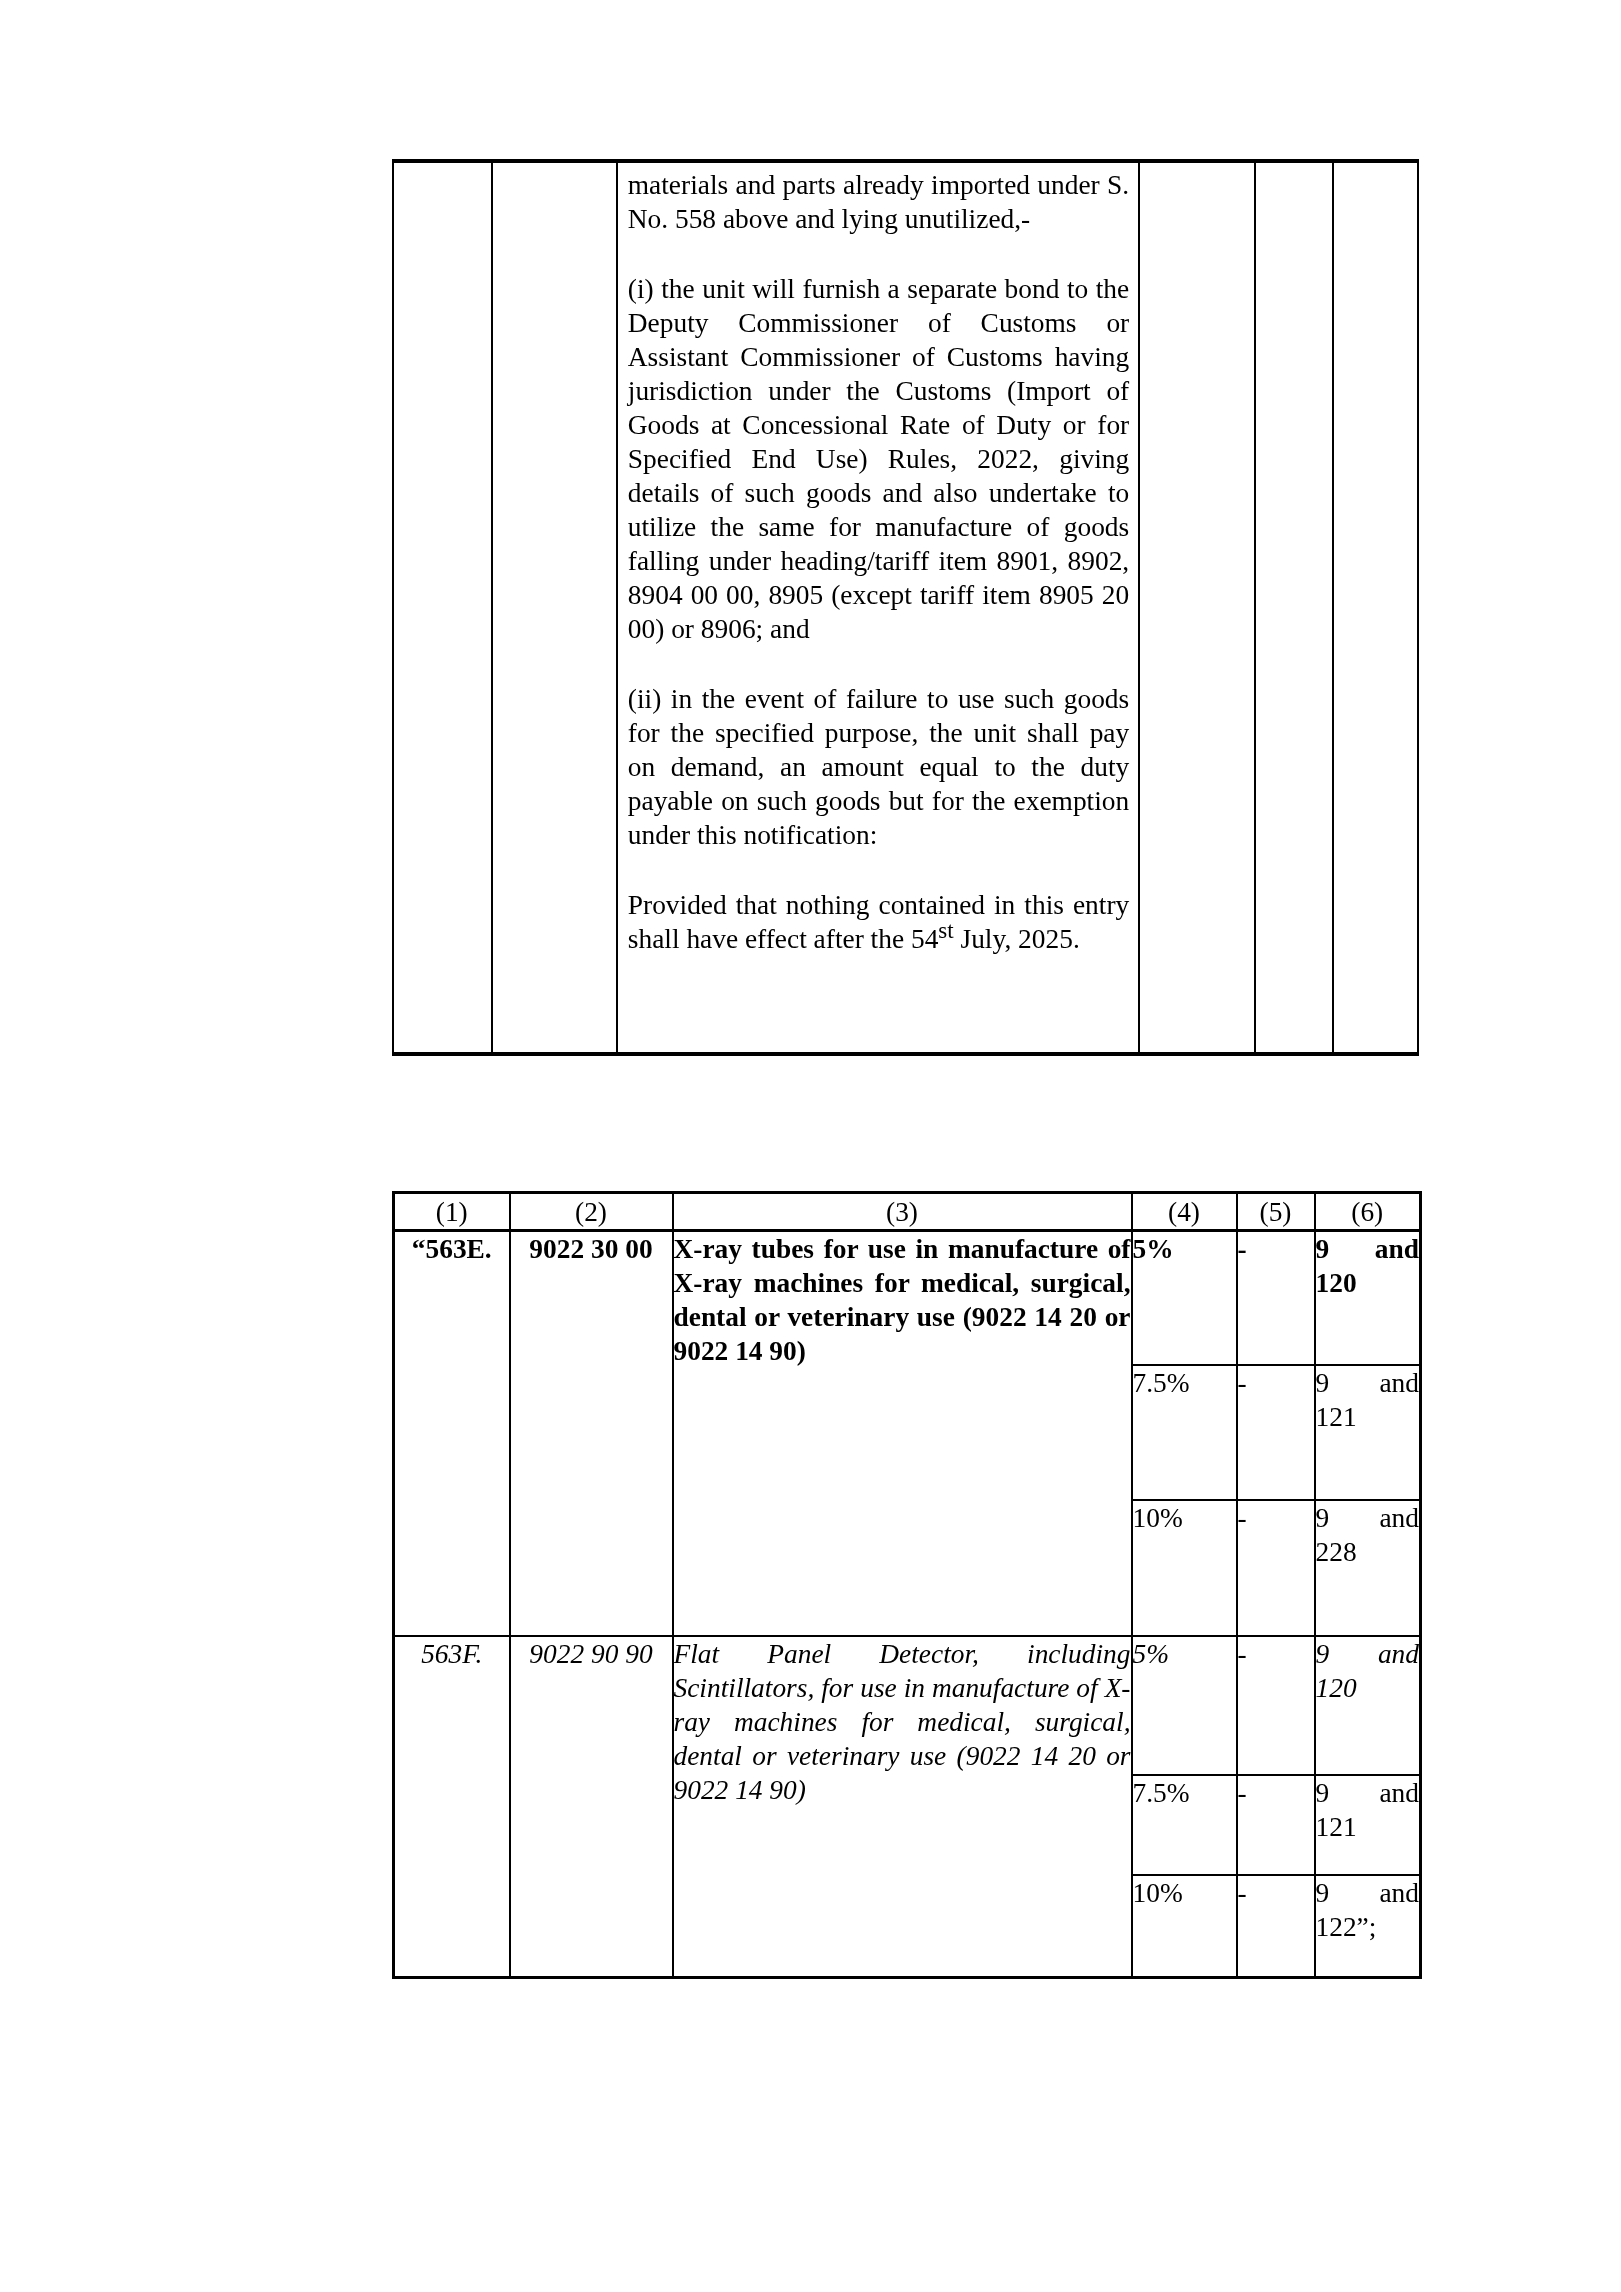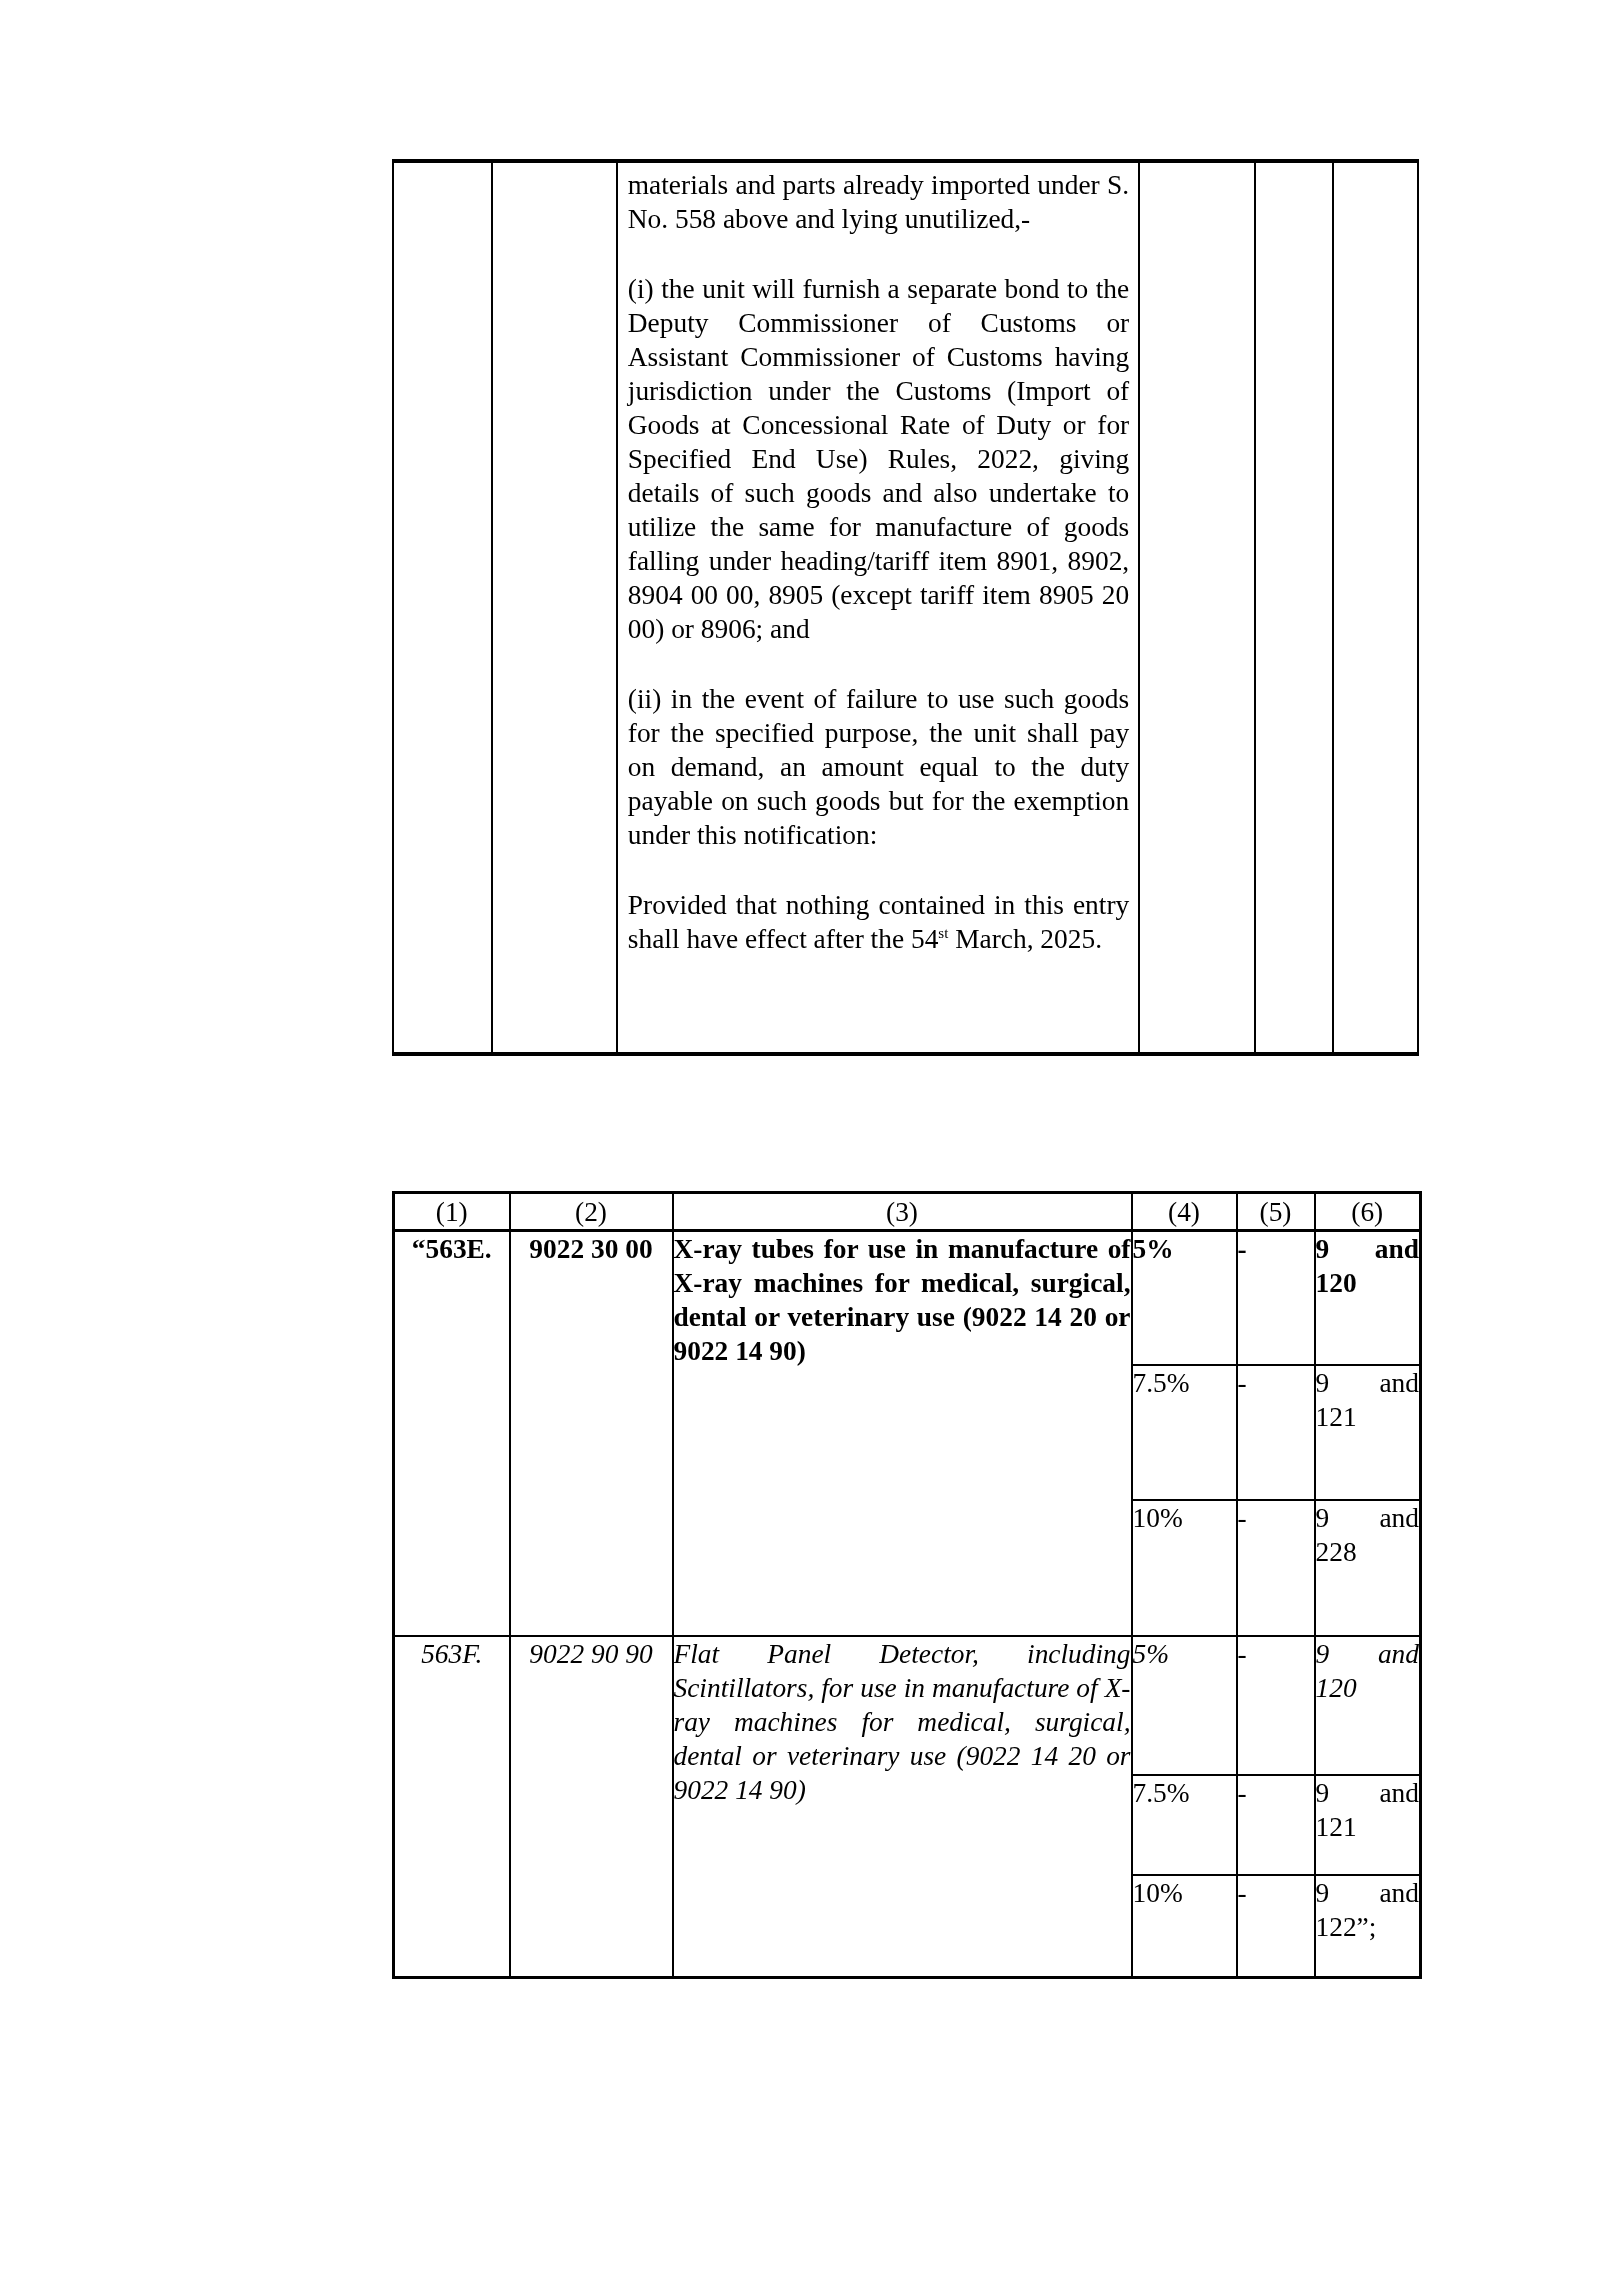--- a/index.html
+++ b/index.html
@@ -6,21 +6,21 @@
   .page {
     position:relative;
     width:1621px; height:2293px;
     background:#ffffff;
     font-family:"Liberation Serif", serif;
     color:#000;
     overflow:hidden;
   }
   
   .doc-text { font-size:27.4px; line-height:34px; }
-  sup.sx { font-size:15px; line-height:0; vertical-align:super; }
+  sup.sx { font-size:23px; line-height:0; vertical-align:super; }
 
   
   table.t1 {
     position:absolute; left:392px; top:159px;
     width:1026px; height:897px;
     border-collapse:collapse; table-layout:fixed;
     border:2.9px solid #000;
     border-top-width:4.9px; border-bottom-width:4.9px;
   }
   table.t1 td { border:2.9px solid #000; vertical-align:top; padding:0; }
@@ -79,21 +79,21 @@
         <col style="width:85px">
     </colgroup>
     <tbody>
       <tr>
         <td></td>
         <td></td>
         <td class="desc-cell">
           <p>materials and parts already imported under S. No. 558 above and lying unutilized,-</p>
           <p>(i) the unit will furnish a separate bond to the Deputy Commissioner of Customs or Assistant Commissioner of Customs having jurisdiction under the Customs (Import of Goods at Concessional Rate of Duty or for Specified End Use) Rules, 2022, giving details of such goods and also undertake to utilize the same for manufacture of goods falling under heading/tariff item 8901, 8902, 8904 00 00, 8905 (except tariff item 8905 20 00) or 8906; and</p>
           <p>(ii) in the event of failure to use such goods for the specified purpose, the unit shall pay on demand, an amount equal to the duty payable on such goods but for the exemption under this notification:</p>
-          <p><span>Provided that nothing contained in this entry shall have effect after the 54</span><sup class="sx">st</sup><span> March, 2025.</span></p>
+          <p><span>Provided that nothing contained in this entry shall have effect after the 54</span><sup class="sx">st</sup><span> July, 2025.</span></p>
         </td>
         <td></td>
         <td></td>
         <td></td>
       </tr>
     </tbody>
   </table>
 
 
   <table class="t2">

